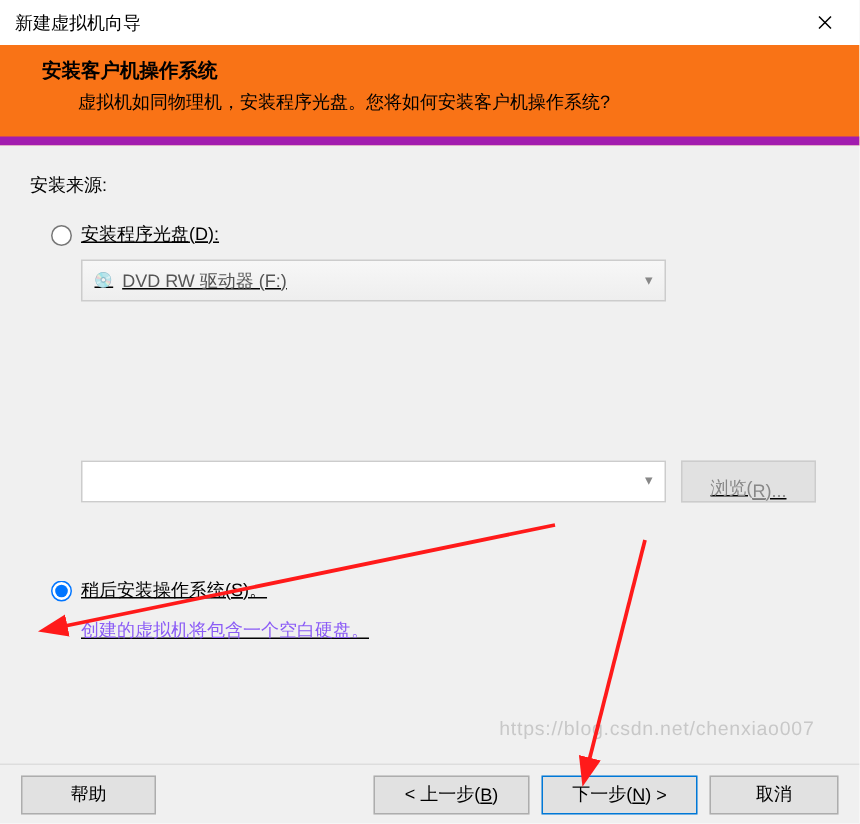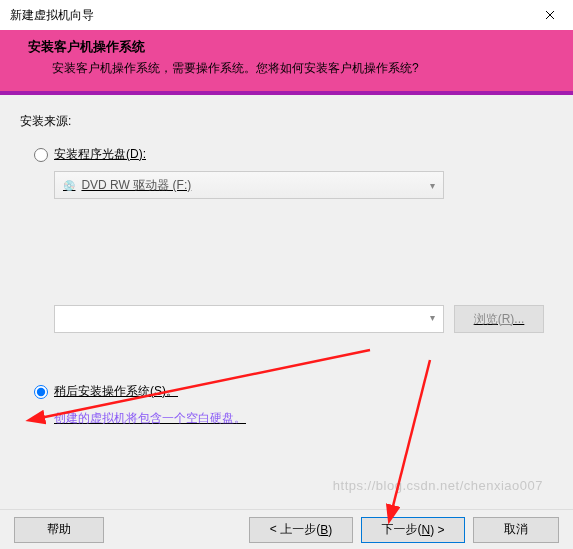--- a/index.html
+++ b/index.html
@@ -1,34 +1,34 @@
 <!DOCTYPE html>
 <html><head>
 <meta charset="utf-8">
 <style>
   * { box-sizing: border-box; font-family: "Microsoft YaHei", "Segoe UI", sans-serif; }
   body { margin: 0; background: #fff; width: 573px; height: 549px; overflow: hidden; position: relative; }
   .titlebar { display: flex; align-items: center; justify-content: space-between; height: 30px; padding: 0 0 0 10px; font-size: 12px; }
   .titlebar .close { width: 46px; height: 30px; display: flex; align-items: center; justify-content: center; font-size: 16px; cursor: default; }
-  .header { padding: 8px 28px 14px 28px; border-bottom: 4px solid #a21caf; background: #ec4899; }
+  .header { padding: 8px 28px 14px 28px; border-bottom: 6px solid #a21caf; background: #f97316; }
   .header .title { font-weight: bold; font-size: 13px; margin-bottom: 4px; }
   .header .subtitle { font-size: 12px; margin-left: 24px; color: #000; }
   .content { padding: 18px 20px 0 20px; background: #f0f0f0; height: calc(549px - 30px - 56px - 48px); }
   .section-label { font-size: 12px; margin-bottom: 16px; }
   .option { margin: 0 0 10px 14px; text-decoration: underline; }
   .radio-row { display: flex; align-items: center; font-size: 12px; }
   .radio-row input[type=radio] { margin: 0 6px 0 0; width: 14px; height: 14px; }
   .underline { text-decoration: underline; }
   .select { margin: 8px 0 0 20px; width: 390px; height: 28px; background: linear-gradient(#f7f7f7,#eee); border: 1px solid #ccc; display: flex; align-items: center; padding: 0 8px; font-size: 12px; color: #555; position: relative; }
   .select .dvd-icon { margin-right: 6px; font-size: 10px; }
   .select .chev { position: absolute; right: 8px; font-size: 10px; color: #888; }
   .iso-row { display: flex; align-items: center; margin: 8px 0 0 20px; gap: 10px; }
   .iso-input { width: 390px; height: 28px; border: 1px solid #ccc; background: #fff; position: relative; }
   .iso-input .chev { position: absolute; right: 8px; top: 6px; font-size: 10px; color: #888; }
-  .browse-btn { width: 90px; height: 28px; background: #e1e1e1; border: 1px solid #ccc; font-size: 12px; color: #888; display: flex; align-items: center; justify-content: center; }
+  .browse-btn { width: 90px; height: 28px; background: #e1e1e1; border: 1px solid #ccc; font-size: 12px; color: #888; display: flex; align-items: flex-end; justify-content: center; }
   .desc { font-size: 12px; margin: 10px 0 0 20px; color: #8b5cf6; }
   .gap-big { height: 88px; }
   .footer { position: absolute; bottom: 0; left: 0; right: 0; height: 40px; border-top: 1px solid #ddd; background: #f0f0f0; display: flex; align-items: center; padding: 0 14px; gap: 8px; }
   .btn { height: 26px; border: 1px solid #adadad; background: #e1e1e1; font-size: 12px; display: flex; align-items: center; justify-content: center; cursor: default; }
   .btn-help { width: 90px; margin-right: auto; }
   .btn-nav { width: 104px; }
   .btn-next { border: 1px solid #0078d7; position: relative; }
   .btn-cancel { width: 86px; }
   .watermark { position: absolute; right: 30px; bottom: 56px; font-size: 13px; color: rgba(150,150,150,0.45); pointer-events: none; letter-spacing: 0.5px; }
   svg.arrows { position: absolute; top: 0; left: 0; pointer-events: none; }
@@ -40,21 +40,21 @@
   <span>新建虚拟机向导</span>
   <div class="close">
     <svg width="10" height="10" viewBox="0 0 10 10">
         <path d="M1 1 L9 9 M9 1 L1 9" stroke="#000" stroke-width="1"></path>
       </svg>
   </div>
 </div>
 
 <div class="header">
   <div class="title">安装客户机操作系统</div>
-  <div class="subtitle">安装客户机操作系统，需要操作系统。您将如何安装客户机操作系统?</div>
+  <div class="subtitle">虚拟机如同物理机，安装程序光盘。您将如何安装客户机操作系统?</div>
 </div>
 
 <div class="content">
   <div class="section-label">安装来源:</div>
 
   <div class="option">
     <label class="radio-row">
       <input type="radio" name="src" style="">
       <span>
         <span>安装程序光盘(</span><span class="underline">D</span><span>):</span>

